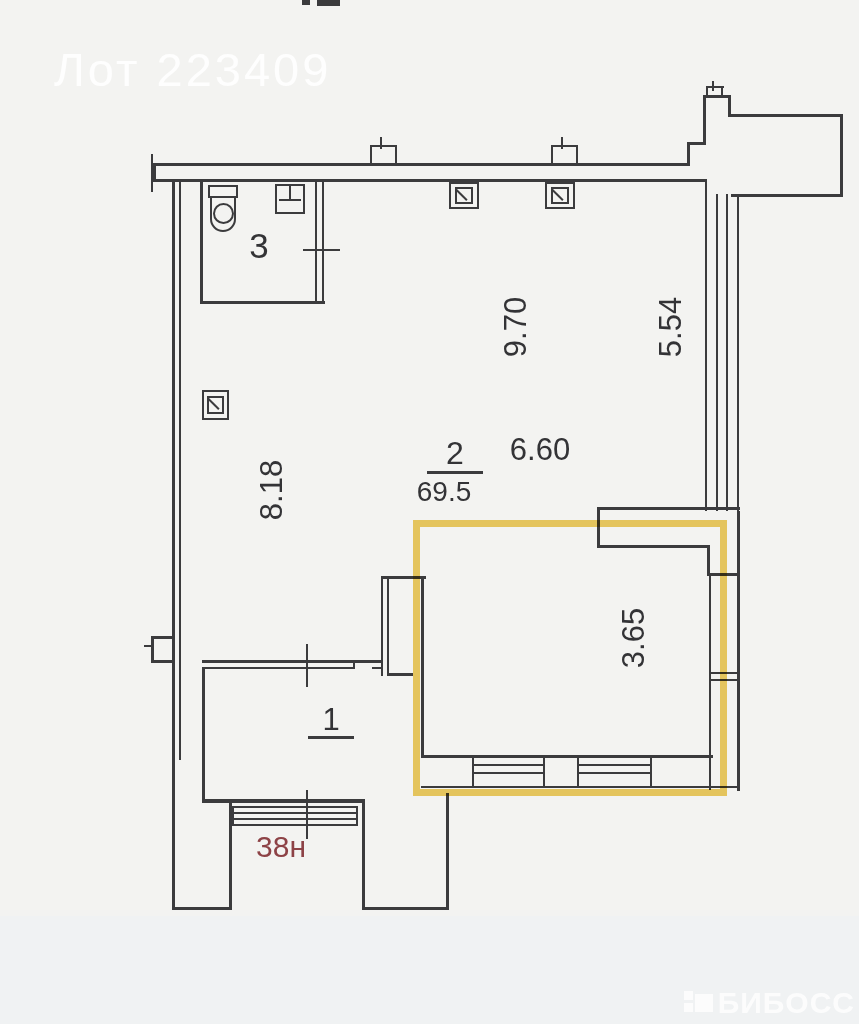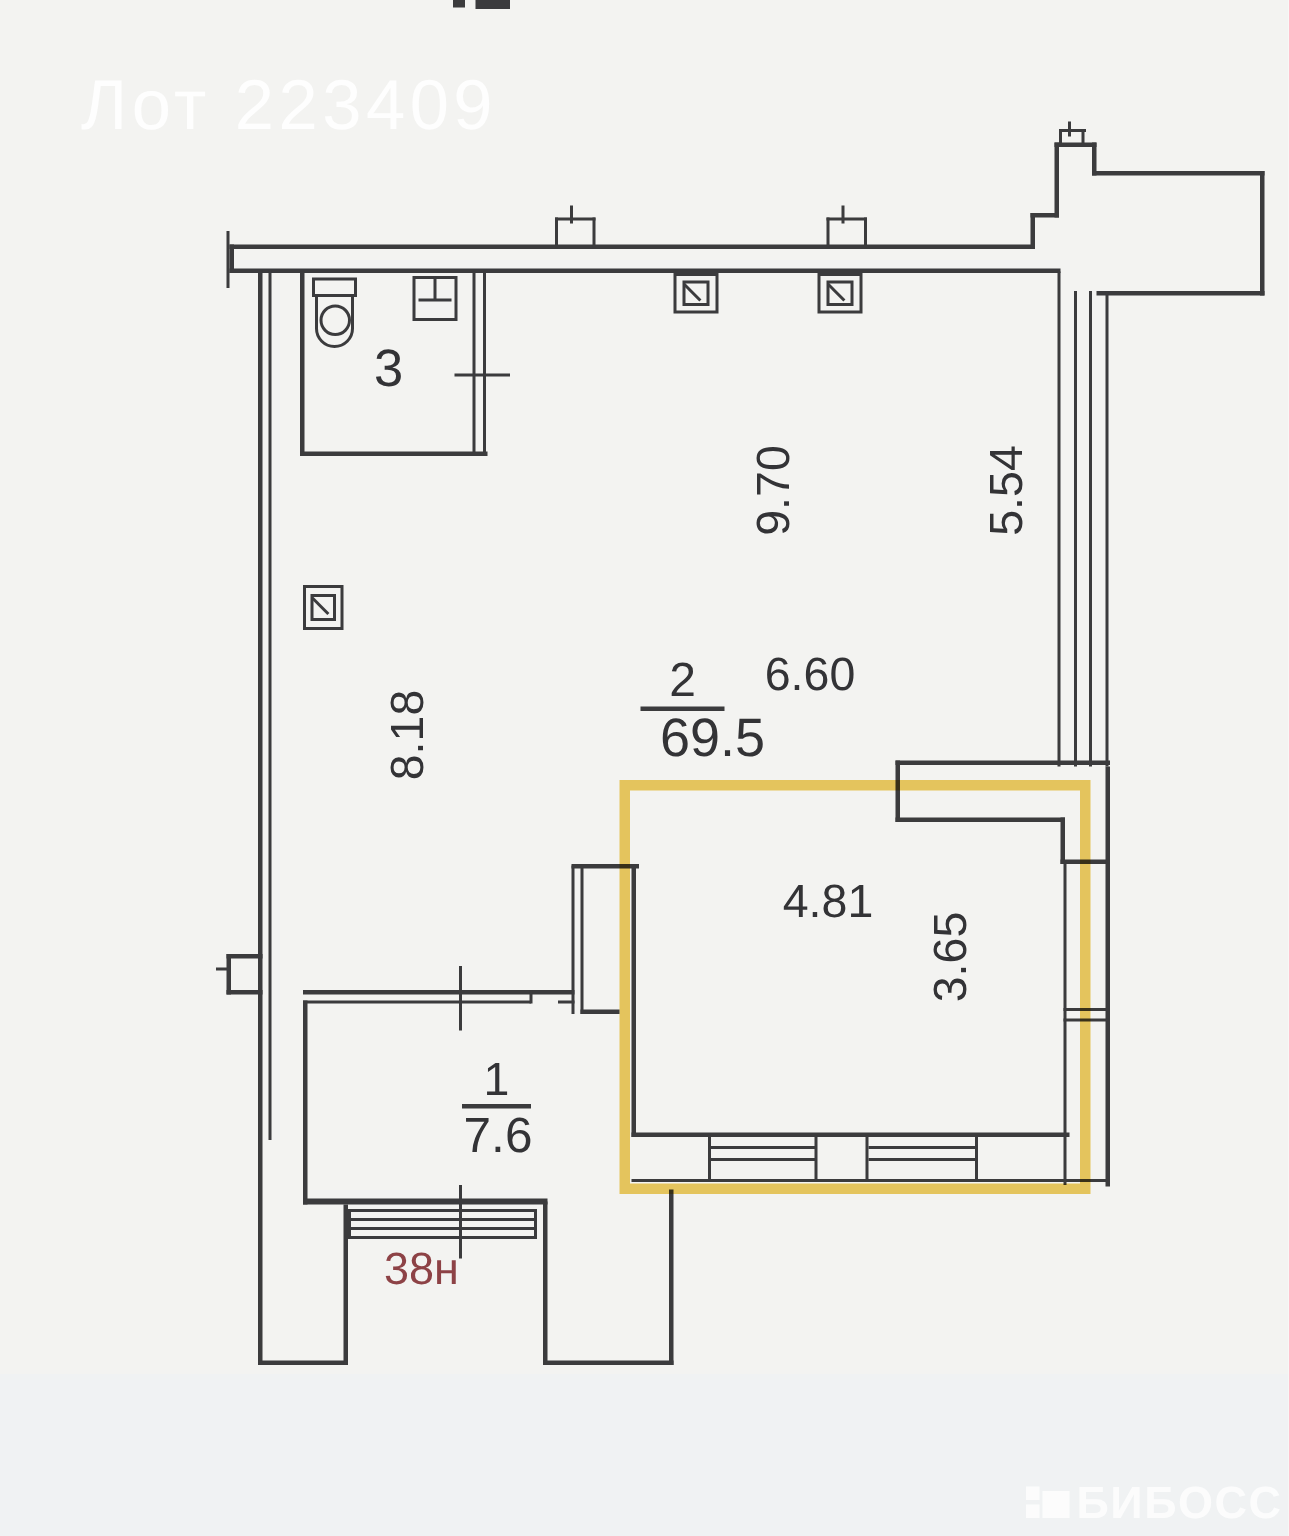--- a/index.html
+++ b/index.html
@@ -150,27 +150,25 @@
     <i class="ln" style="left:579px;top:772px;width:72px;height:2px;"></i>
 
     <div class="hl" style="left:413px;top:520px;width:314px;height:276px;"></div>
 
     <div class="lbl" style="left:259px;top:246px;font-size:35px;">3</div>
     <div class="lbl rot" style="left:516px;top:327px;">9.70</div>
     <div class="lbl rot" style="left:671px;top:327px;">5.54</div>
     <div class="lbl rot" style="left:272px;top:490px;">8.18</div>
     <div class="lbl" style="left:455px;top:453px;font-size:32px;">2</div>
     <i class="ln" style="left:427px;top:471px;width:56px;height:3px;"></i>
-    <div class="lbl" style="left:475px;top:492px;font-size:36px;">69.5</div>
+    <div class="lbl" style="left:444px;top:492px;font-size:28px;">69.5</div>
     <div class="lbl" style="left:540px;top:450px;">6.60</div>
-    <div class="lbl" style="left:552px;top:601px;">4.81</div>
     <div class="lbl rot" style="left:634px;top:638px;">3.65</div>
     <div class="lbl" style="left:331px;top:720px;font-size:31px;">1</div>
     <i class="ln" style="left:308px;top:736px;width:46px;height:3px;"></i>
-    <div class="lbl" style="left:332px;top:757px;font-size:33px;">7.6</div>
     <div class="lbl red" style="left:281px;top:847px;font-size:30px;">38н</div>
   </div>
 
   <div class="bottom-strip"></div>
 
   <div class="brand">
     <span class="logo">
       <i style="left:0;top:3px;width:9px;height:9px;"></i>
       <i style="left:0;top:15px;width:9px;height:9px;"></i>
       <i style="left:11px;top:6px;width:18px;height:18px;"></i>

